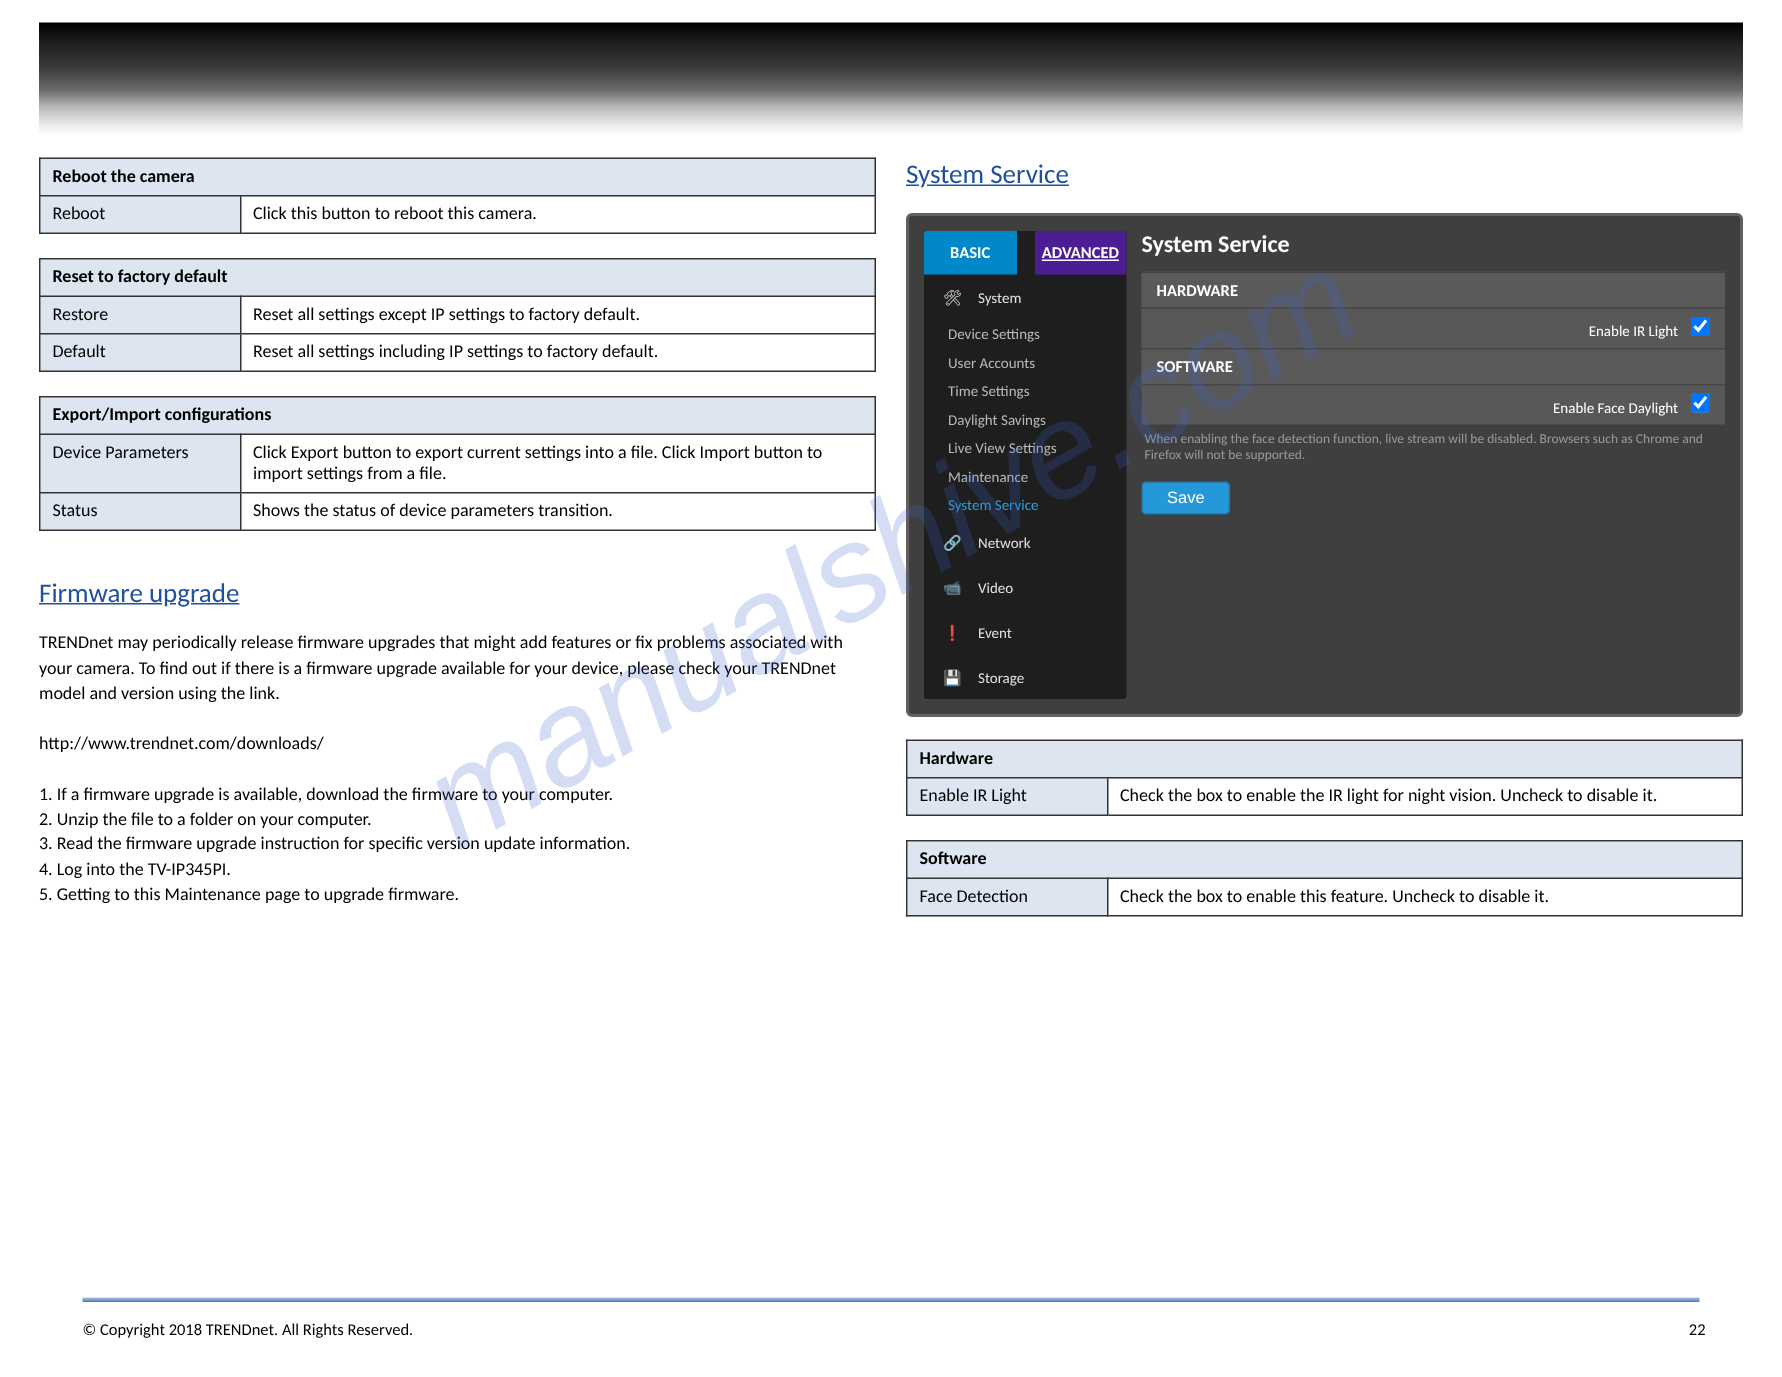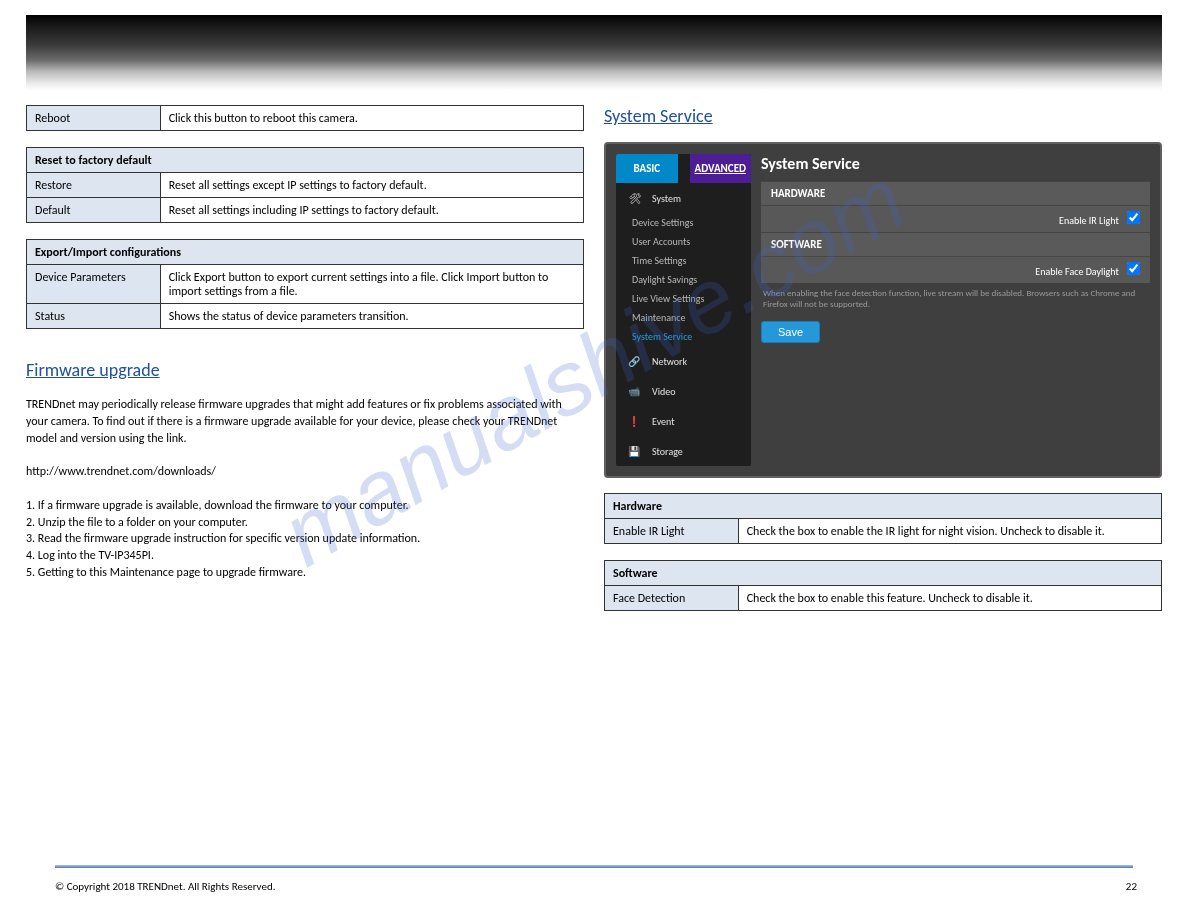--- a/index.html
+++ b/index.html
@@ -192,20 +192,23 @@
 
 <div class="page-bg"></div>
 
 <div class="watermark">manualshive.com</div>
 
 <div class="columns">
 
   <div class="col">
     <table class="tbl">
       <tbody>
+          <tr>
+            <td class="sec-head" colspan="2">Reboot the camera</td>
+          </tr>
       <tr>
         <td class="label-cell">Reboot</td>
         <td>Click this button to reboot this camera.</td>
       </tr>
     </tbody>
       </table>
     <div class="spacer"></div>
     <table class="tbl">
       <tbody>
           <tr>

